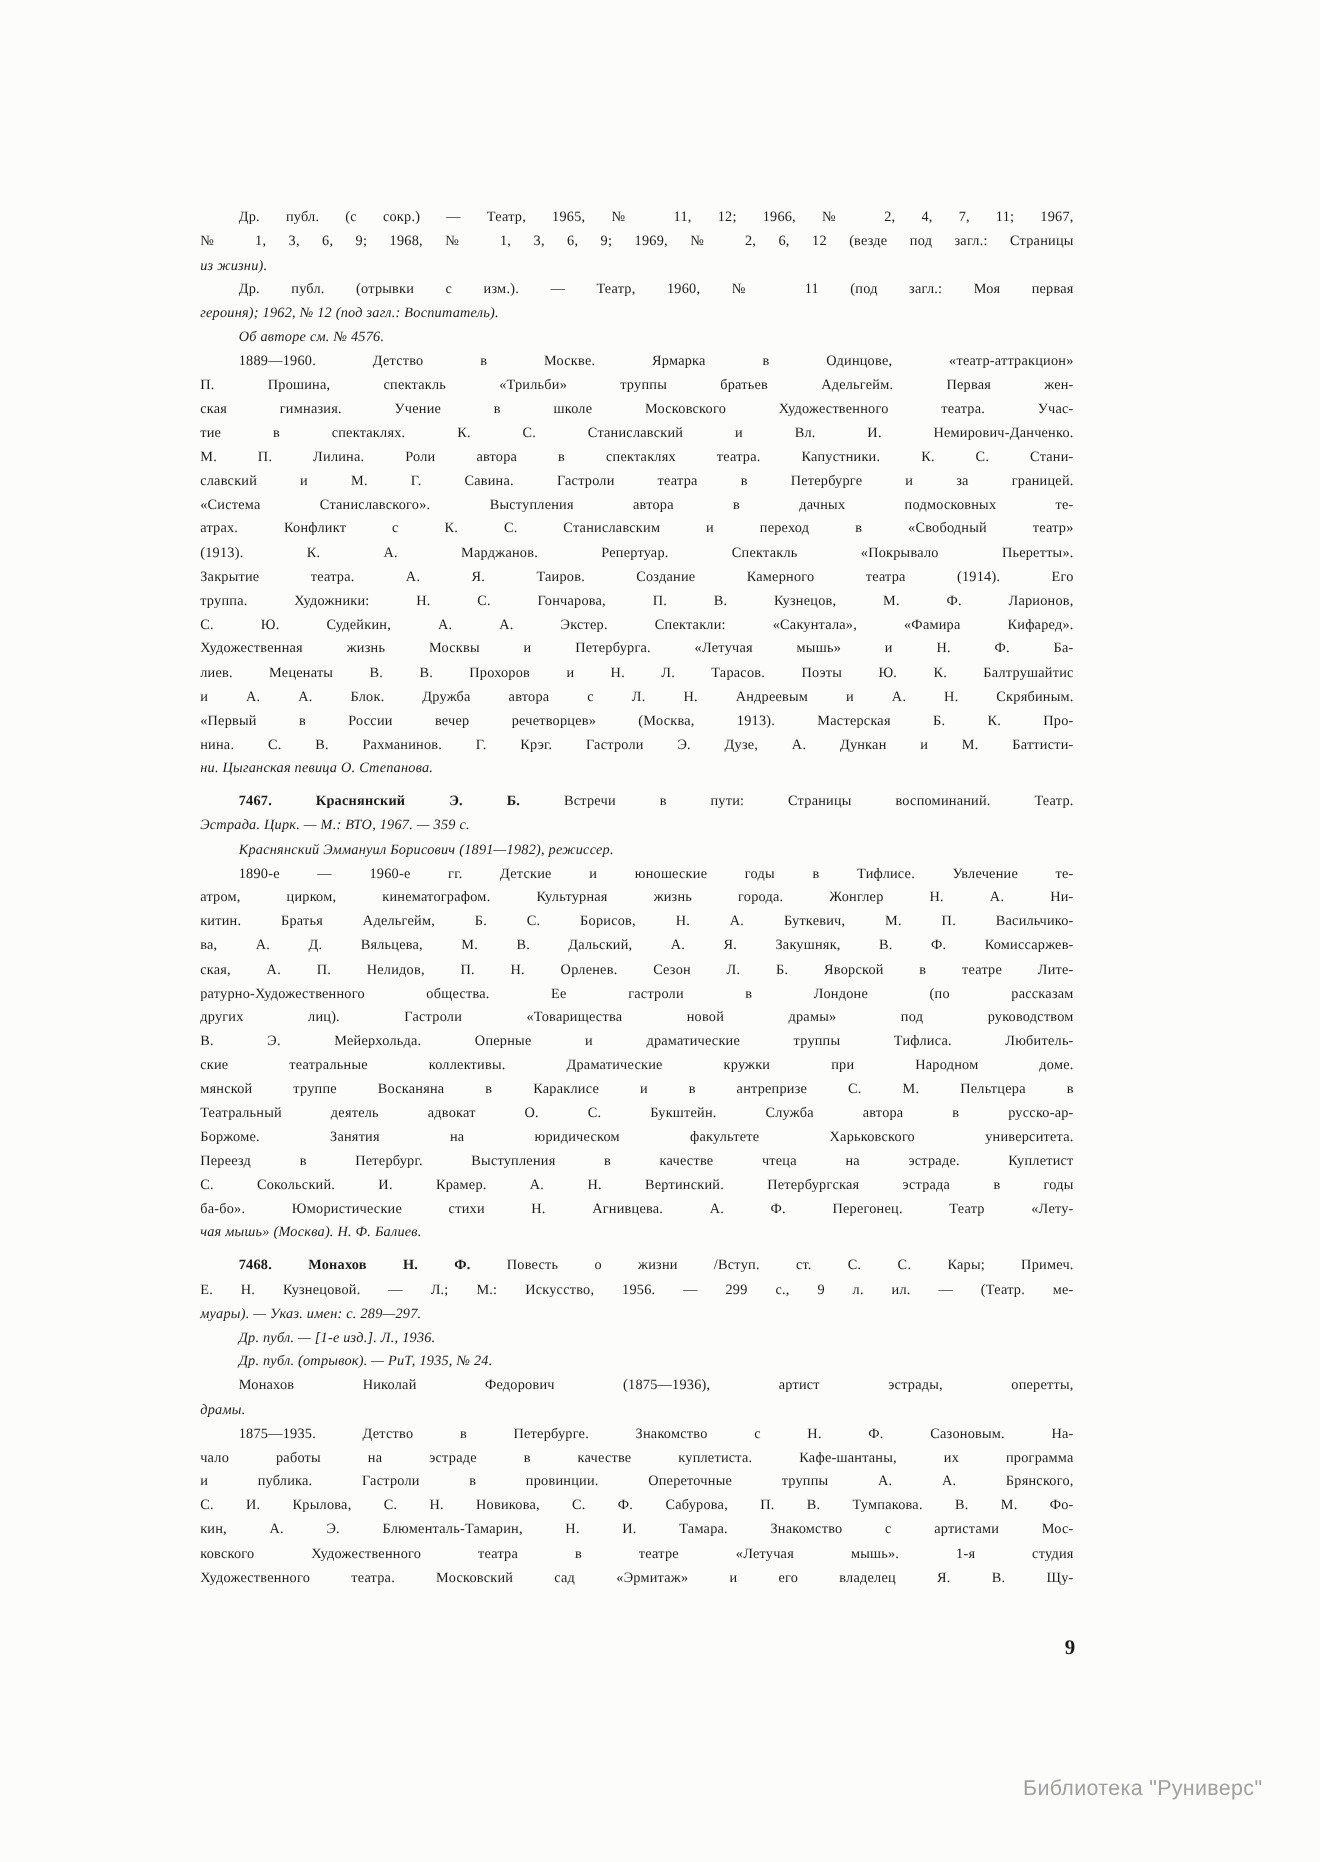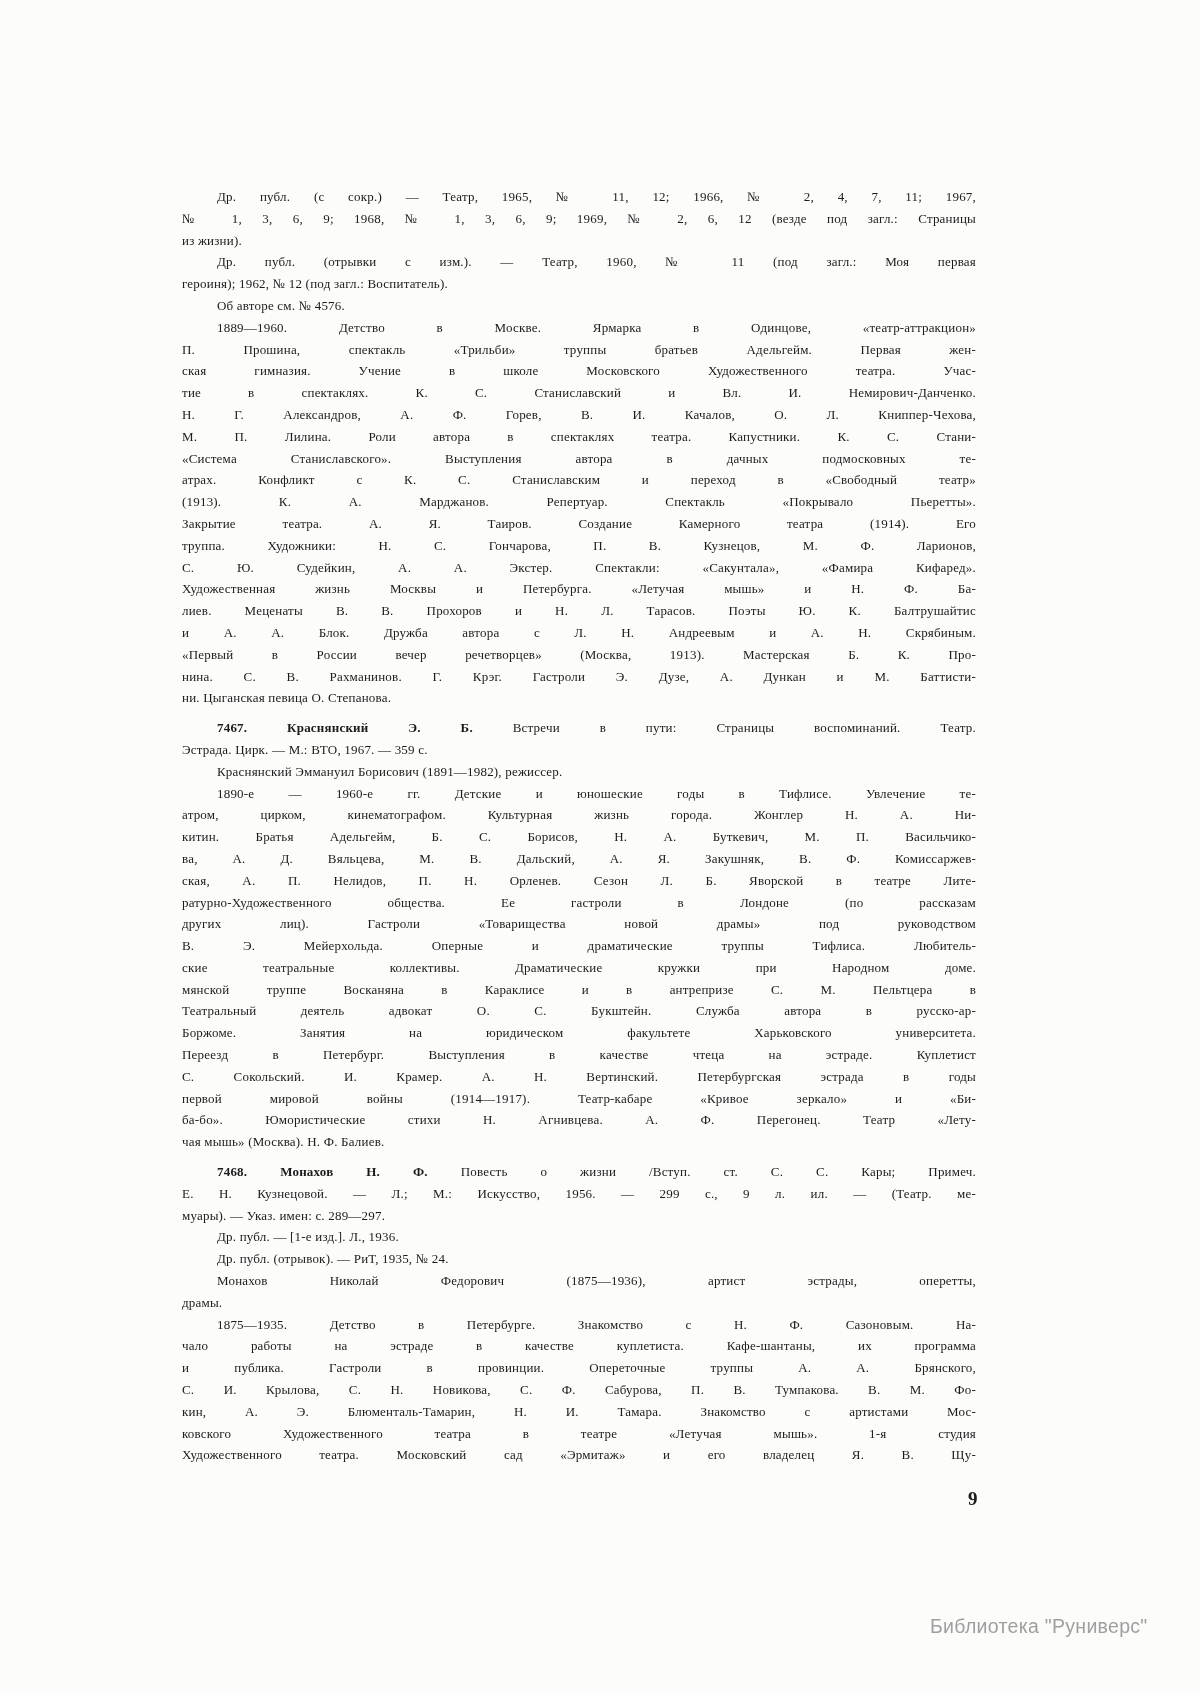--- a/index.html
+++ b/index.html
@@ -18,21 +18,21 @@
     line-height: 21.8px;
     letter-spacing: 0.2px;
   }
   .para { margin: 0; }
   .para.gap { margin-top: 8px; }
   .line {
     text-align: justify;
     text-align-last: justify;
     text-justify: inter-word;
   }
-  .line.last { text-align-last: left; }
+  .line.last { text-align-last: left; font-style: italic; }
   .line.first { text-indent: 35px; }
   .line b { font-weight: bold; }
   .page-number {
     position: absolute;
     left: 968px; top: 1488px;
     font-size: 19px; font-weight: bold;
     color: #1b1b1b;
   }
   .watermark {
     position: absolute;
@@ -57,22 +57,22 @@
       <div class="line last">героиня); 1962, № 12 (под загл.: Воспитатель).</div>
     </div>
     <div class="para">
       <div class="line first last">Об авторе см. № 4576.</div>
     </div>
     <div class="para">
       <div class="line first">1889—1960. Детство в Москве. Ярмарка в Одинцове, «театр-аттракцион»</div>
       <div class="line">П. Прошина, спектакль «Трильби» труппы братьев Адельгейм. Первая жен-</div>
       <div class="line">ская гимназия. Учение в школе Московского Художественного театра. Учас-</div>
       <div class="line">тие в спектаклях. К. С. Станиславский и Вл. И. Немирович-Данченко.</div>
-      <div class="line">Н. Г. Александров, А. Ф. Горев, В. И. Качалов, О. Л. Книппер-Чехова,</div>
       <div class="line">М. П. Лилина. Роли автора в спектаклях театра. Капустники. К. С. Стани-</div>
+      <div class="line">славский и М. Г. Савина. Гастроли театра в Петербурге и за границей.</div>
       <div class="line">«Система Станиславского». Выступления автора в дачных подмосковных те-</div>
       <div class="line">атрах. Конфликт с К. С. Станиславским и переход в «Свободный театр»</div>
       <div class="line">(1913). К. А. Марджанов. Репертуар. Спектакль «Покрывало Пьеретты».</div>
       <div class="line">Закрытие театра. А. Я. Таиров. Создание Камерного театра (1914). Его</div>
       <div class="line">труппа. Художники: Н. С. Гончарова, П. В. Кузнецов, М. Ф. Ларионов,</div>
       <div class="line">С. Ю. Судейкин, А. А. Экстер. Спектакли: «Сакунтала», «Фамира Кифаред».</div>
       <div class="line">Художественная жизнь Москвы и Петербурга. «Летучая мышь» и Н. Ф. Ба-</div>
       <div class="line">лиев. Меценаты В. В. Прохоров и Н. Л. Тарасов. Поэты Ю. К. Балтрушайтис</div>
       <div class="line">и А. А. Блок. Дружба автора с Л. Н. Андреевым и А. Н. Скрябиным.</div>
       <div class="line">«Первый в России вечер речетворцев» (Москва, 1913). Мастерская Б. К. Про-</div>
@@ -94,21 +94,20 @@
       <div class="line">ская, А. П. Нелидов, П. Н. Орленев. Сезон Л. Б. Яворской в театре Лите-</div>
       <div class="line">ратурно-Художественного общества. Ее гастроли в Лондоне (по рассказам</div>
       <div class="line">других лиц). Гастроли «Товарищества новой драмы» под руководством</div>
       <div class="line">В. Э. Мейерхольда. Оперные и драматические труппы Тифлиса. Любитель-</div>
       <div class="line">ские театральные коллективы. Драматические кружки при Народном доме.</div>
       <div class="line">мянской труппе Восканяна в Караклисе и в антрепризе С. М. Пельтцера в</div>
       <div class="line">Театральный деятель адвокат О. С. Букштейн. Служба автора в русско-ар-</div>
       <div class="line">Боржоме. Занятия на юридическом факультете Харьковского университета.</div>
       <div class="line">Переезд в Петербург. Выступления в качестве чтеца на эстраде. Куплетист</div>
       <div class="line">С. Сокольский. И. Крамер. А. Н. Вертинский. Петербургская эстрада в годы</div>
-      <div class="line">первой мировой войны (1914—1917). Театр-кабаре «Кривое зеркало» и «Би-</div>
       <div class="line">ба-бо». Юмористические стихи Н. Агнивцева. А. Ф. Перегонец. Театр «Лету-</div>
       <div class="line last">чая мышь» (Москва). Н. Ф. Балиев.</div>
     </div>
     <div class="para gap">
       <div class="line first"><b>7468. Монахов Н. Ф.</b>  Повесть о жизни /Вступ. ст. С. С. Кары; Примеч.</div>
       <div class="line">Е. Н. Кузнецовой. — Л.; М.: Искусство, 1956. — 299 с., 9 л. ил. — (Театр. ме-</div>
       <div class="line last">муары). — Указ. имен: с. 289—297.</div>
     </div>
     <div class="para">
       <div class="line first last">Др. публ. — [1-е изд.]. Л., 1936.</div>

